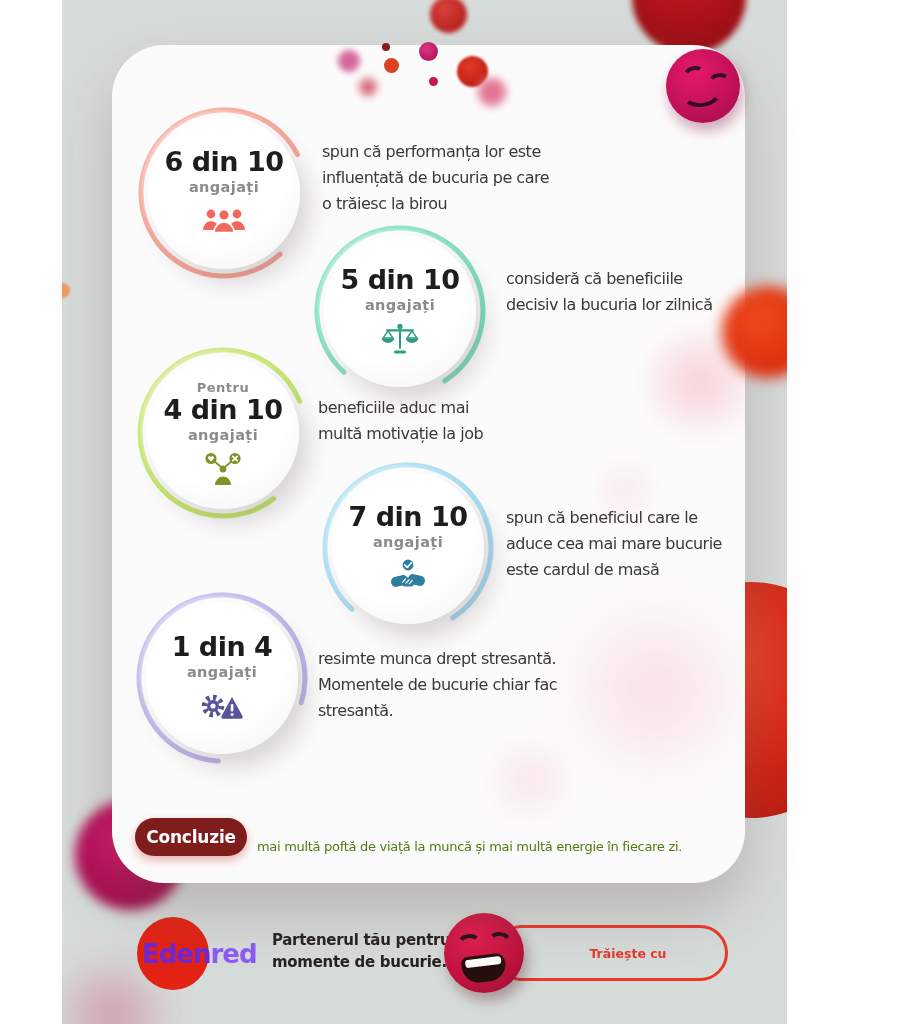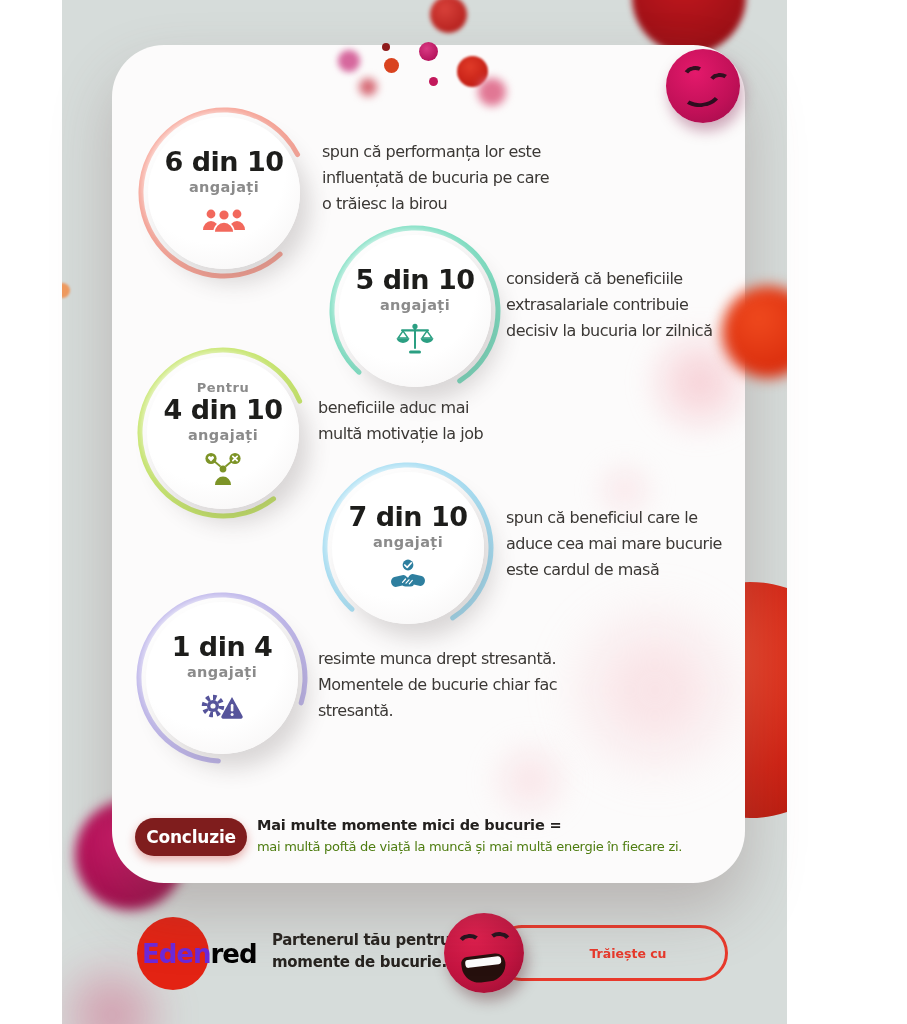--- a/index.html
+++ b/index.html
@@ -36,21 +36,21 @@
   #conclusion-pill span{color:#fff;font-weight:bold;font-size:17px;letter-spacing:-.2px;}
   #conclusion-bold{left:257px;top:817px;font-size:14.5px;font-weight:bold;color:#23201e;
                    letter-spacing:-.2px;z-index:12;white-space:nowrap;}
   #conclusion-line{left:257px;top:839px;font-size:13px;color:#4d7c0f;letter-spacing:-.3px;
                    z-index:12;white-space:nowrap;}
   
   #logo{left:137px;top:917px;width:130px;height:73px;z-index:6;}
   #logo .logo-disc{position:absolute;left:0;top:0;width:72px;height:73px;border-radius:50%;background:#e32313;}
   #logo .logo-word{position:absolute;left:5px;top:22px;font-size:26px;font-weight:bold;letter-spacing:-1px;}
   #logo .logo-word .w{color:#6d28d9;}
-  #logo .logo-word .r{color:#000000;margin-top:16px;}
+  #logo .logo-word .r{color:#8b5cf6;margin-top:16px;}
   #tagline{left:272px;top:929px;font-size:15px;font-weight:bold;color:#26231f;letter-spacing:-.3px;
            line-height:22px;z-index:6;}
   #slogan-pill{left:494px;top:925px;width:234px;height:56px;border:3px solid #e8392b;border-radius:31px;
                z-index:6;box-sizing:border-box;display:flex;flex-direction:column;align-items:center;
                justify-content:center;padding-left:34px;}
   #slogan-pill .small{font-size:12.5px;font-weight:bold;color:#e8392b;letter-spacing:0;}
   #slogan-pill .big{font-size:22px;font-weight:bold;color:#e8392b;letter-spacing:-.3px;margin-top:0px;}
   #laugh-ball{left:444px;top:913px;width:80px;height:80px;z-index:7;
               background:radial-gradient(circle at 38% 30%, #e01e4d 0%, #c21440 55%, #950e31 100%);
               box-shadow:4px 8px 14px rgba(80,20,30,.35);}
@@ -119,21 +119,21 @@
         </svg>
       </div>
     </div>
   </div>
   <div class="stat-text" style="left:322px;top:139px;">
     <div>spun că performanța lor este</div>
     <div>influențată de bucuria pe care</div>
     <div>o trăiesc la birou</div>
   </div>
 
-  <div class="badge" style="left:327px;top:223px;">
+  <div class="badge" style="left:312px;top:223px;">
     <svg class="ring" width="176" height="176">
       <circle cx="88" cy="88" r="83" fill="none" stroke-width="5" stroke-linecap="round" pathLength="360" stroke-dasharray="285 75" transform="rotate(132.5 88 88)" stroke="#7fdfc3"></circle>
     </svg>
     <div class="disc">
       <div class="num">5 din 10</div>
       <div class="unit">angajați</div>
       <div class="icon">
         <svg width="40" height="32" viewBox="0 0 40 32">
           <g fill="#2b9f82">
             <circle cx="20" cy="3.4" r="2.6"></circle>
@@ -144,21 +144,20 @@
             <path d="M8,8 L3,15 h10 z" fill="none" stroke-width="1.4" stroke="#2b9f82"></path>
             <path d="M32,8 L27,15 h10 z" fill="none" stroke-width="1.4" stroke="#2b9f82"></path>
             <rect x="14" y="27.5" width="12" height="3" rx="1.5"></rect>
           </g>
         </svg>
       </div>
     </div>
   </div>
   <div class="stat-text" style="left:506px;top:266px;">
     <div>consideră că beneficiile</div>
-    <div>extrasalariale contribuie</div>
     <div>decisiv la bucuria lor zilnică</div>
   </div>
 
   <div class="badge" style="left:135px;top:345px;">
     <svg class="ring" width="176" height="176">
       <circle cx="88" cy="88" r="83" fill="none" stroke-width="5" stroke-linecap="round" pathLength="360" stroke-dasharray="285 75" transform="rotate(52.5 88 88)" stroke="#c7e66d"></circle>
     </svg>
     <div class="disc">
       <div class="prefix">Pentru</div>
       <div class="num">4 din 10</div>
@@ -243,21 +242,20 @@
   </div>
   <div class="stat-text" style="left:318px;top:646px;">
     <div>resimte munca drept stresantă.</div>
     <div>Momentele de bucurie chiar fac</div>
     <div>stresantă.</div>
   </div>
 
   <div id="conclusion-pill" class="abs">
     <span>Concluzie</span>
   </div>
-  <div id="conclusion-bold" class="abs">Mai multe momente mici de bucurie =</div>
   <div id="conclusion-line" class="abs">mai multă poftă de viață la muncă și mai multă energie în fiecare zi.</div>
 
   <div id="logo" class="abs">
     <div class="logo-disc"></div>
     <div class="logo-word">
       <span class="w">Eden</span><span class="r">red</span>
     </div>
   </div>
 
   <div id="tagline" class="abs">

